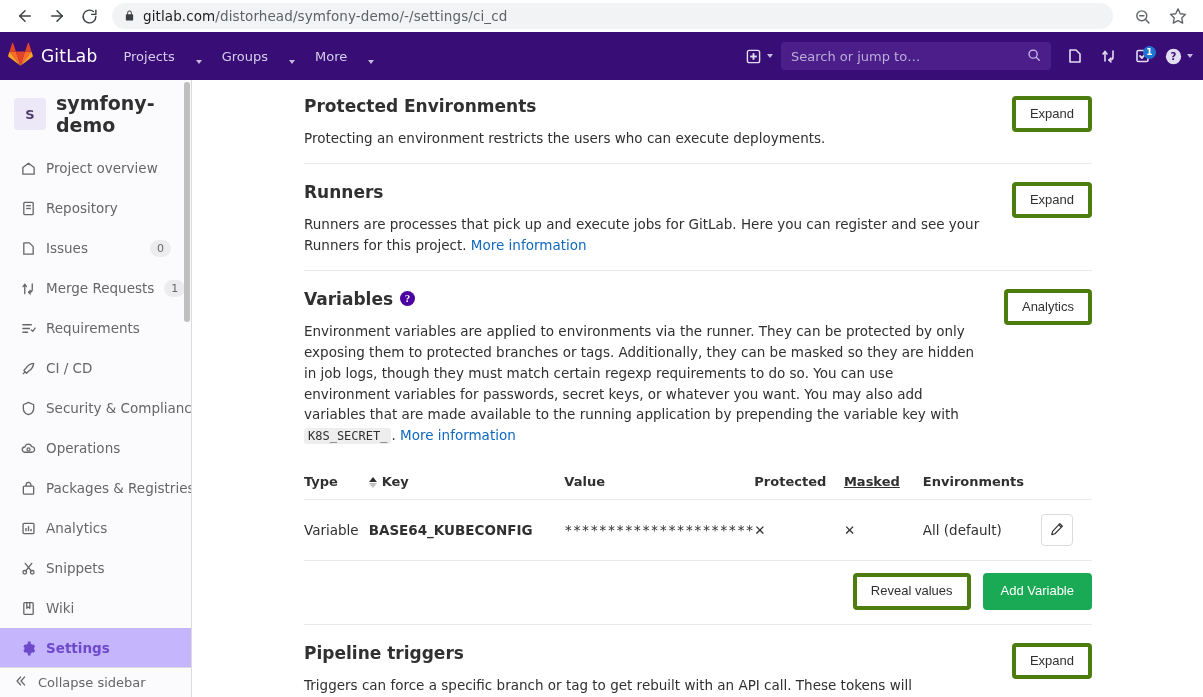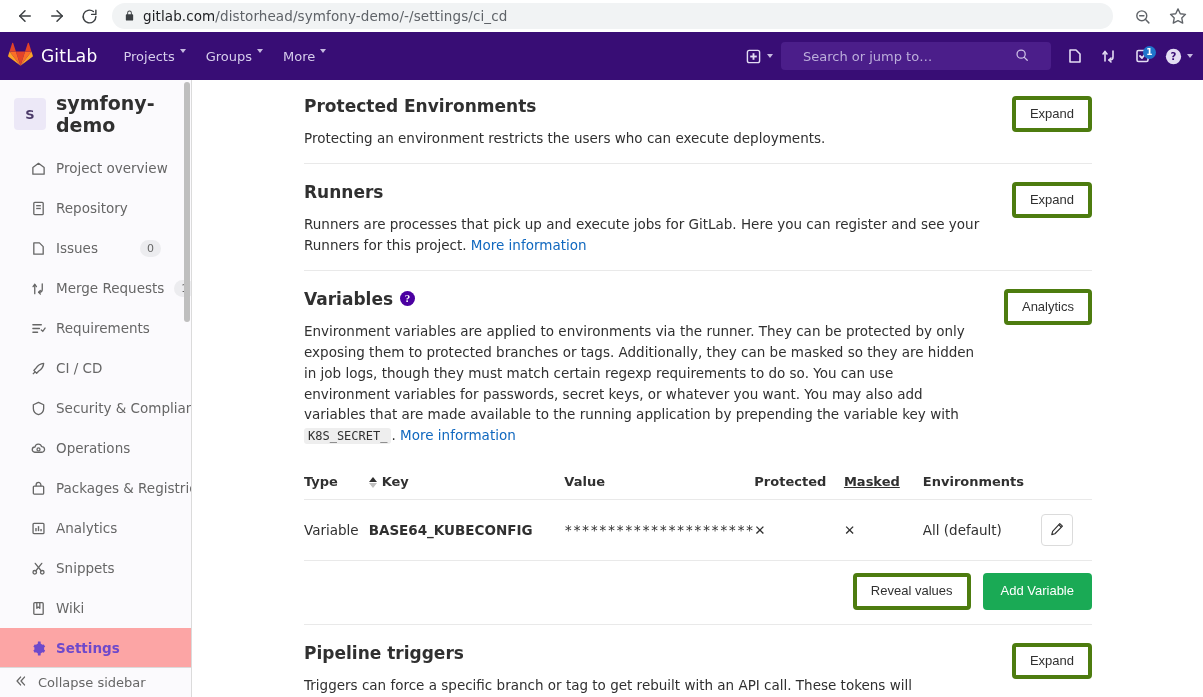--- a/index.html
+++ b/index.html
@@ -58,21 +58,21 @@
     padding: 0 10px 0 8px;
     color: #fff;
   }
   .gl-logo-wrap { display: flex; align-items: center; gap: 8px; margin-right: 16px; }
   .gl-logo-text { font-size: 17px; font-weight: 400; color: #fff; letter-spacing: .2px;}
   .gl-nav-items { display: flex; align-items: center; gap: 0px; }
   .gl-nav-item {
     font-size: 13px;
     color: #d6cdec;
     padding: 6px 10px;
-    display: flex; align-items: flex-start; gap: 5px;
+    display: flex; align-items: flex-end; gap: 21px;
     white-space: nowrap;
   }
   .caret-down {
     width: 0; height: 0;
     border-left: 3.5px solid transparent;
     border-right: 3.5px solid transparent;
     border-top: 4.5px solid currentColor;
     display: inline-block;
     opacity: .9;
   }
@@ -82,21 +82,21 @@
     width: 32px; height: 32px;
     display: flex; align-items: center; justify-content: center;
     color: #e3ddf3;
     position: relative;
   }
   .search-box {
     width: 270px; height: 28px;
     background: #4b1e8a;
     border-radius: 4px;
     display: flex; align-items: center;
-    padding: 0 22px;
+    padding: 0 10px;
     margin: 0 6px 0 2px;
     position: relative;
   }
   .search-placeholder { font-size: 13px; color: #bcaedb; flex: 1 1 auto; }
   .todo-badge {
     position: absolute;
     top: 6px; right: 3px;
     background: #1f75cb;
     color: #fff;
     font-size: 9px;
@@ -132,28 +132,28 @@
     border-radius: 4px;
     display: flex; align-items: center; justify-content: center;
     font-size: 13px; font-weight: 600; color: #4b3a69;
     flex: 0 0 auto;
   }
   .project-name { font-size: 19px; font-weight: 700; color: #303030; }
   .sb-item {
     display: flex; align-items: center;
     gap: 10px;
     height: 40px;
-    padding: 0 30px;
+    padding: 0 20px;
     color: #666;
     font-size: 13.5px;
     position: relative;
   }
   .sb-item .sb-icon { width: 16px; height: 16px; flex: 0 0 16px; display:flex; align-items:center; justify-content:center; color:#666; }
   .sb-item .sb-label { flex: 1 1 auto; white-space: nowrap; }
-  .sb-item.active { background: #fca5a5; color: #6e49cb; font-weight: 700; }
+  .sb-item.active { background: #c4b5fd; color: #6e49cb; font-weight: 700; }
   .sb-item.active .sb-icon { color: #6e49cb; }
   .sb-count {
     background: #ececef;
     color: #666;
     font-size: 11px;
     border-radius: 9px;
     padding: 1px 7px;
     line-height: 15px;
   }
   .sb-sub {

